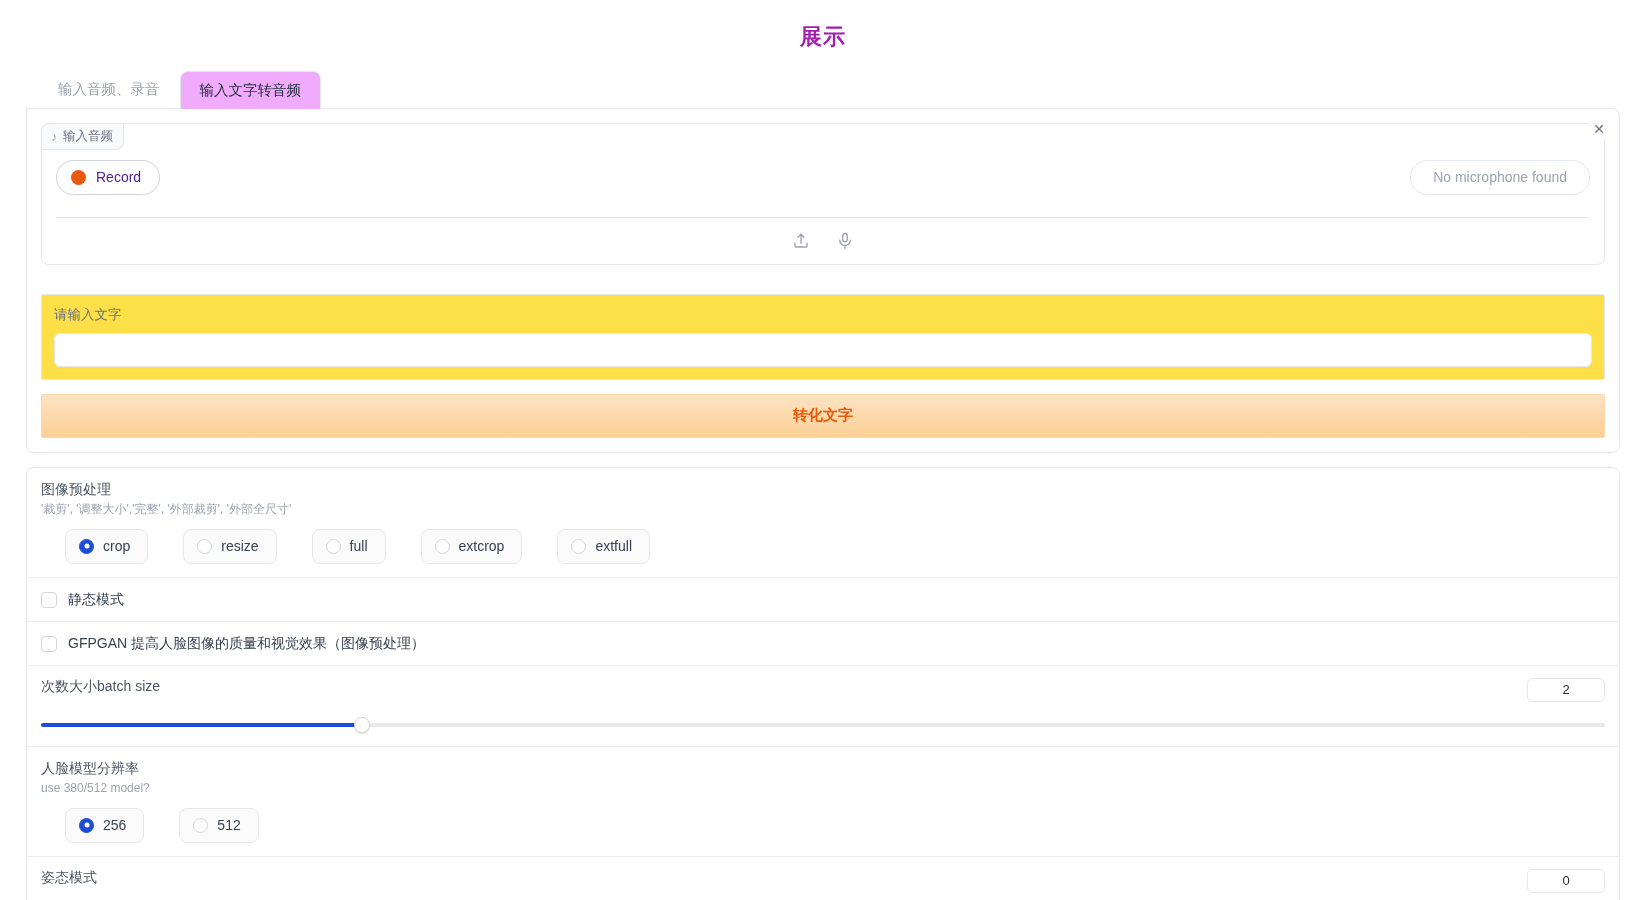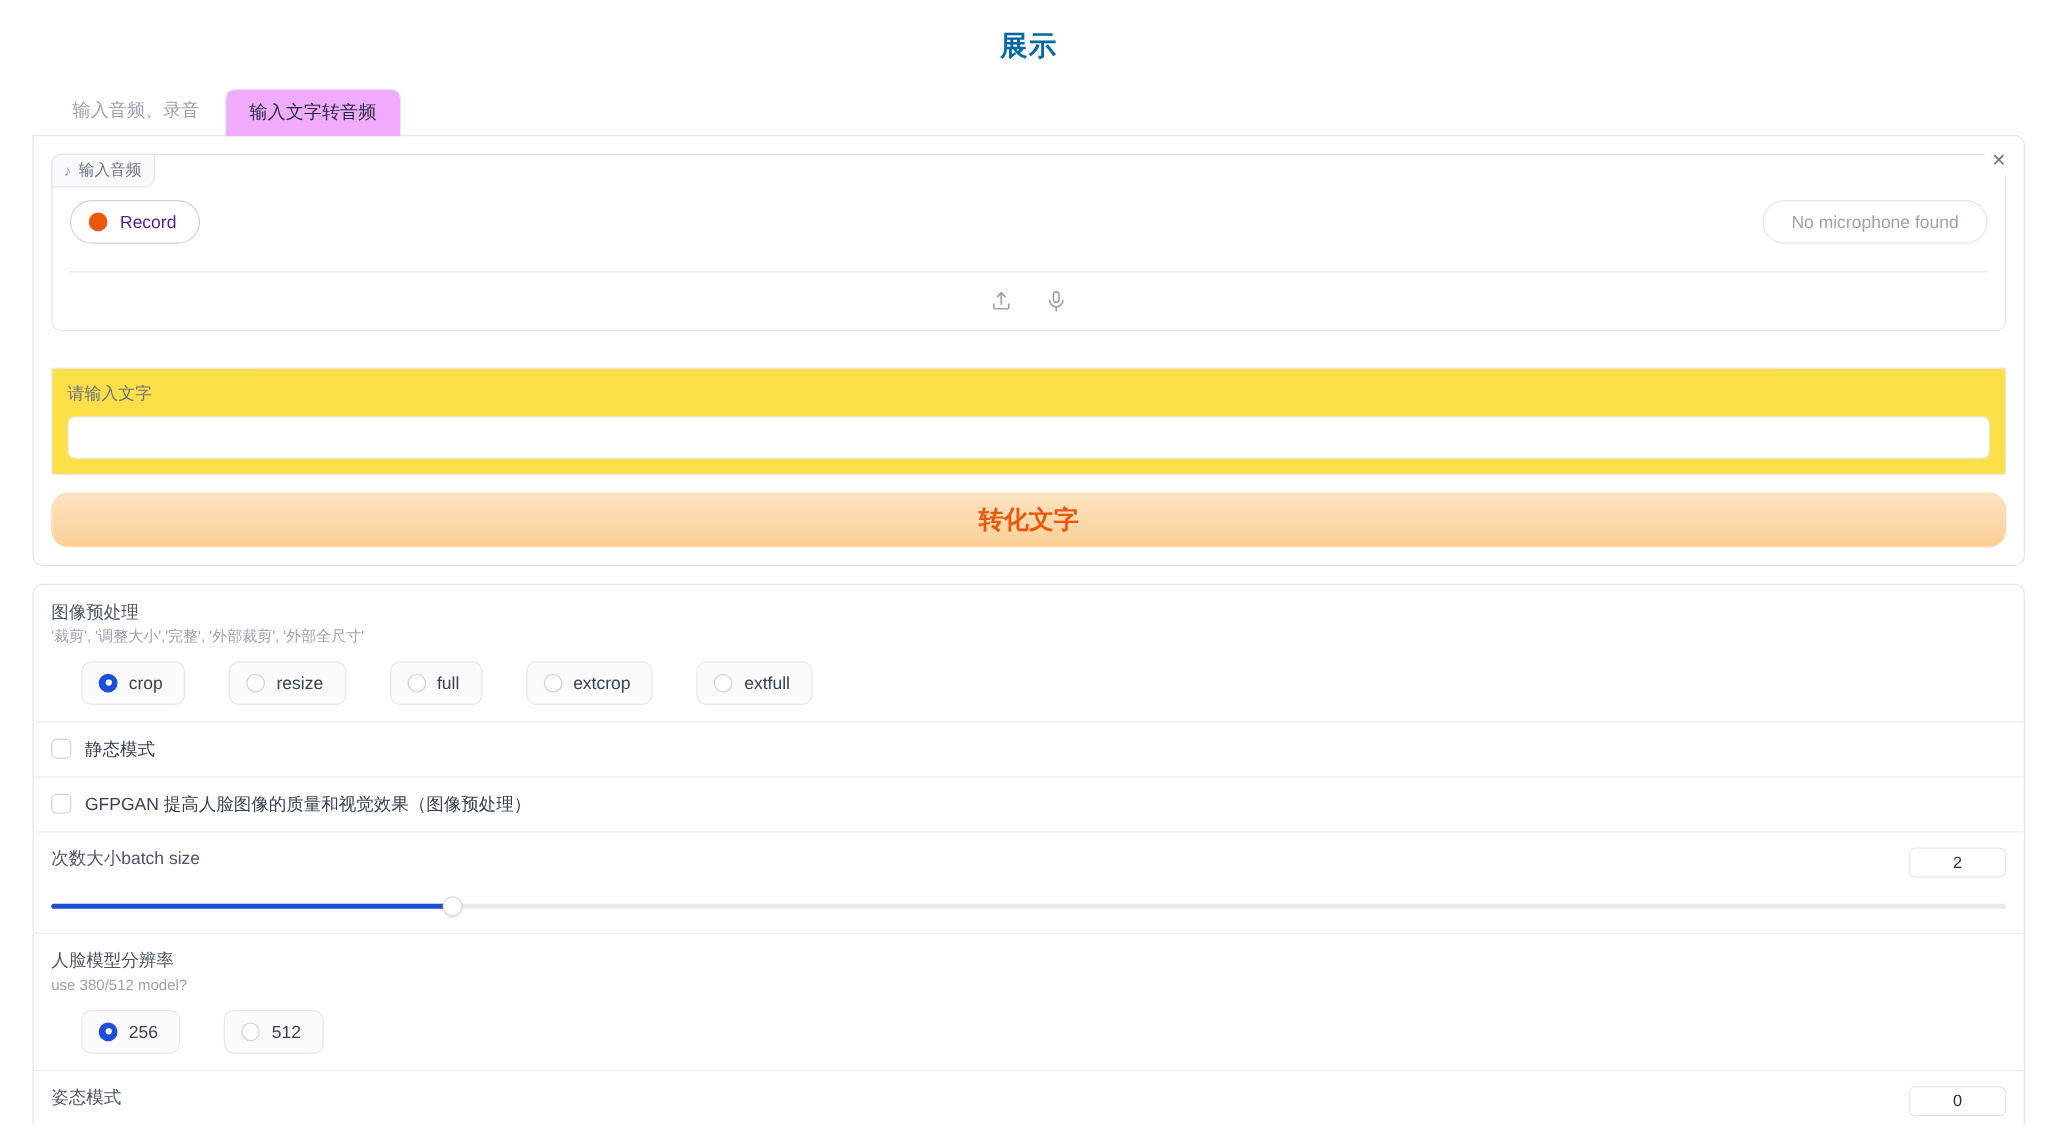--- a/index.html
+++ b/index.html
@@ -15,21 +15,21 @@
     width: 1646px;
     min-height: 900px;
     overflow-x: hidden;
   }
 
   
   .page-title {
     text-align: center;
     font-size: 22px;
     font-weight: 700;
-    color: #0369a1;
+    color: #a21caf;
     padding: 22px 0 18px 0;
     letter-spacing: 1px;
   }
 
   
   .tabs-wrap {
     padding: 0 26px;
   }
   .tab-strip {
     display: flex;
@@ -199,24 +199,24 @@
     font-family: "Liberation Sans", sans-serif;
     outline: none;
   }
 
   
   .primary-btn {
     margin-top: 14px;
     width: 100%;
     height: 44px;
     border: 1px solid #fcd9ae;
-    border-radius: 14px;
+    border-radius: 2px;
     background: linear-gradient(180deg, #fde3c2 0%, #fccf96 100%);
     color: #ea580c;
-    font-size: 20px;
+    font-size: 15px;
     font-weight: 700;
     cursor: pointer;
     font-family: "Liberation Sans", sans-serif;
     display: flex;
     align-items: center;
     justify-content: center;
   }
 
   
   .settings-panel {
@@ -284,21 +284,21 @@
     top: 50%;
     transform: translate(-50%, -50%);
     width: 5px;
     height: 5px;
     border-radius: 50%;
     background: #ffffff;
   }
 
   .check-row {
     display: flex;
-    align-items: center;
+    align-items: flex-end;
     gap: 11px;
   }
   .check-mark {
     width: 16px;
     height: 16px;
     border-radius: 4px;
     border: 1px solid #d1d5db;
     background: #ffffff;
     flex: 0 0 auto;
   }

